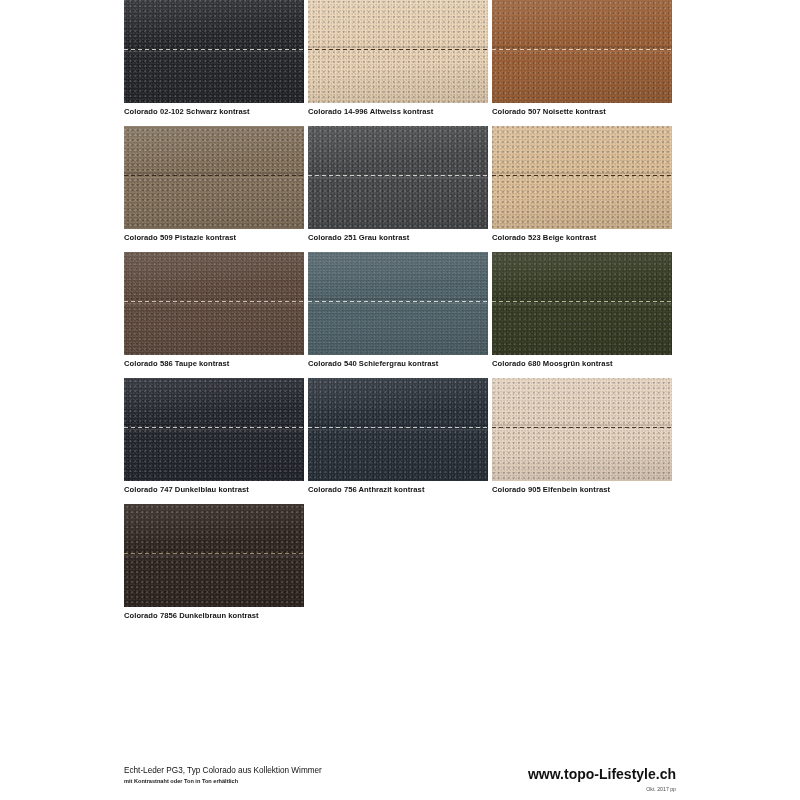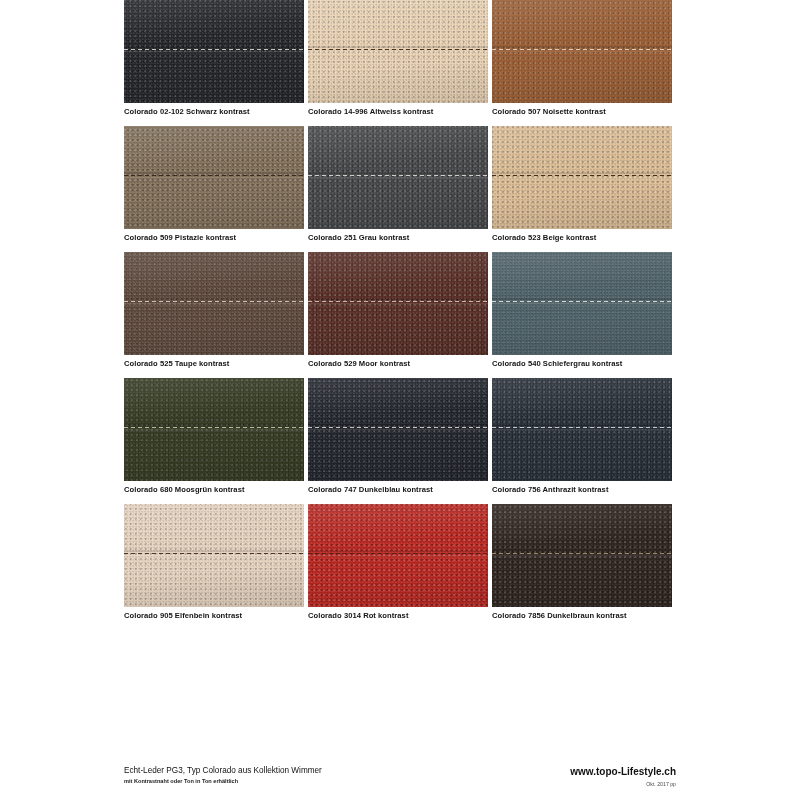--- a/index.html
+++ b/index.html
@@ -143,21 +143,21 @@
     margin-top: 3px;
     white-space: nowrap;
   }
   #footer-right {
     position: absolute;
     right: 0;
     top: 0;
     text-align: right;
   }
   .footer-url {
-    font-size: 10px;
+    font-size: 14px;
     font-weight: bold;
     color: #111111;
     white-space: nowrap;
   }
   .footer-date {
     font-size: 5.2px;
     color: #4a4a4a;
     margin-top: 4px;
     white-space: nowrap;
   }
@@ -243,33 +243,21 @@
       <div class="cell">
         <div class="swatch" style="background-color: rgb(95, 74, 61);">
           <div class="grain" style="background-position: 0px 1px, 3px 3px, 2px 1px, 0px 1px;"></div>
           <div class="sheen"></div>
           <div class="seam">
             <div class="shadow-above"></div>
             <div class="stitch" style="color: rgb(205, 194, 178);"></div>
             <div class="shadow-below"></div>
           </div>
         </div>
-        <div class="label">Colorado 525 Taupe kontrast</div>
-      </div>
-      <div class="cell">
-        <div class="swatch" style="background-color: rgb(90, 48, 40);">
-          <div class="grain" style="background-position: 1px 2px, 0px 4px, 0px 1px, 0px 2px;"></div>
-          <div class="sheen"></div>
-          <div class="seam">
-            <div class="shadow-above"></div>
-            <div class="stitch" style="color: rgb(201, 185, 164);"></div>
-            <div class="shadow-below"></div>
-          </div>
-        </div>
-        <div class="label">Colorado 529 Moor kontrast</div>
+        <div class="label">Colorado 586 Taupe kontrast</div>
       </div>
       <div class="cell">
         <div class="swatch" style="background-color: rgb(78, 98, 105);">
           <div class="grain" style="background-position: 0px 4px, 2px 1px, 2px 1px, 0px 1px;"></div>
           <div class="sheen"></div>
           <div class="seam">
             <div class="shadow-above"></div>
             <div class="stitch" style="color: rgb(214, 214, 208);"></div>
             <div class="shadow-below"></div>
           </div>
@@ -316,32 +304,20 @@
         <div class="swatch" style="background-color: rgb(230, 211, 191);">
           <div class="grain" style="background-position: 2px 4px, 3px 1px, 1px 1px, 0px 0px;"></div>
           <div class="sheen"></div>
           <div class="seam">
             <div class="shadow-above"></div>
             <div class="stitch" style="color: rgb(74, 55, 42);"></div>
             <div class="shadow-below"></div>
           </div>
         </div>
         <div class="label">Colorado 905 Elfenbein kontrast</div>
-      </div>
-      <div class="cell">
-        <div class="swatch" style="background-color: rgb(187, 40, 34);">
-          <div class="grain" style="background-position: 0px 0px, 0px 2px, 2px 1px, 0px 1px;"></div>
-          <div class="sheen"></div>
-          <div class="seam">
-            <div class="shadow-above"></div>
-            <div class="stitch" style="color: rgb(84, 33, 28);"></div>
-            <div class="shadow-below"></div>
-          </div>
-        </div>
-        <div class="label">Colorado 3014 Rot kontrast</div>
       </div>
       <div class="cell">
         <div class="swatch" style="background-color: rgb(47, 37, 32);">
           <div class="grain" style="background-position: 2px 2px, 2px 4px, 1px 1px, 0px 0px;"></div>
           <div class="sheen"></div>
           <div class="seam">
             <div class="shadow-above"></div>
             <div class="stitch" style="color: rgb(157, 138, 104);"></div>
             <div class="shadow-below"></div>
           </div>

